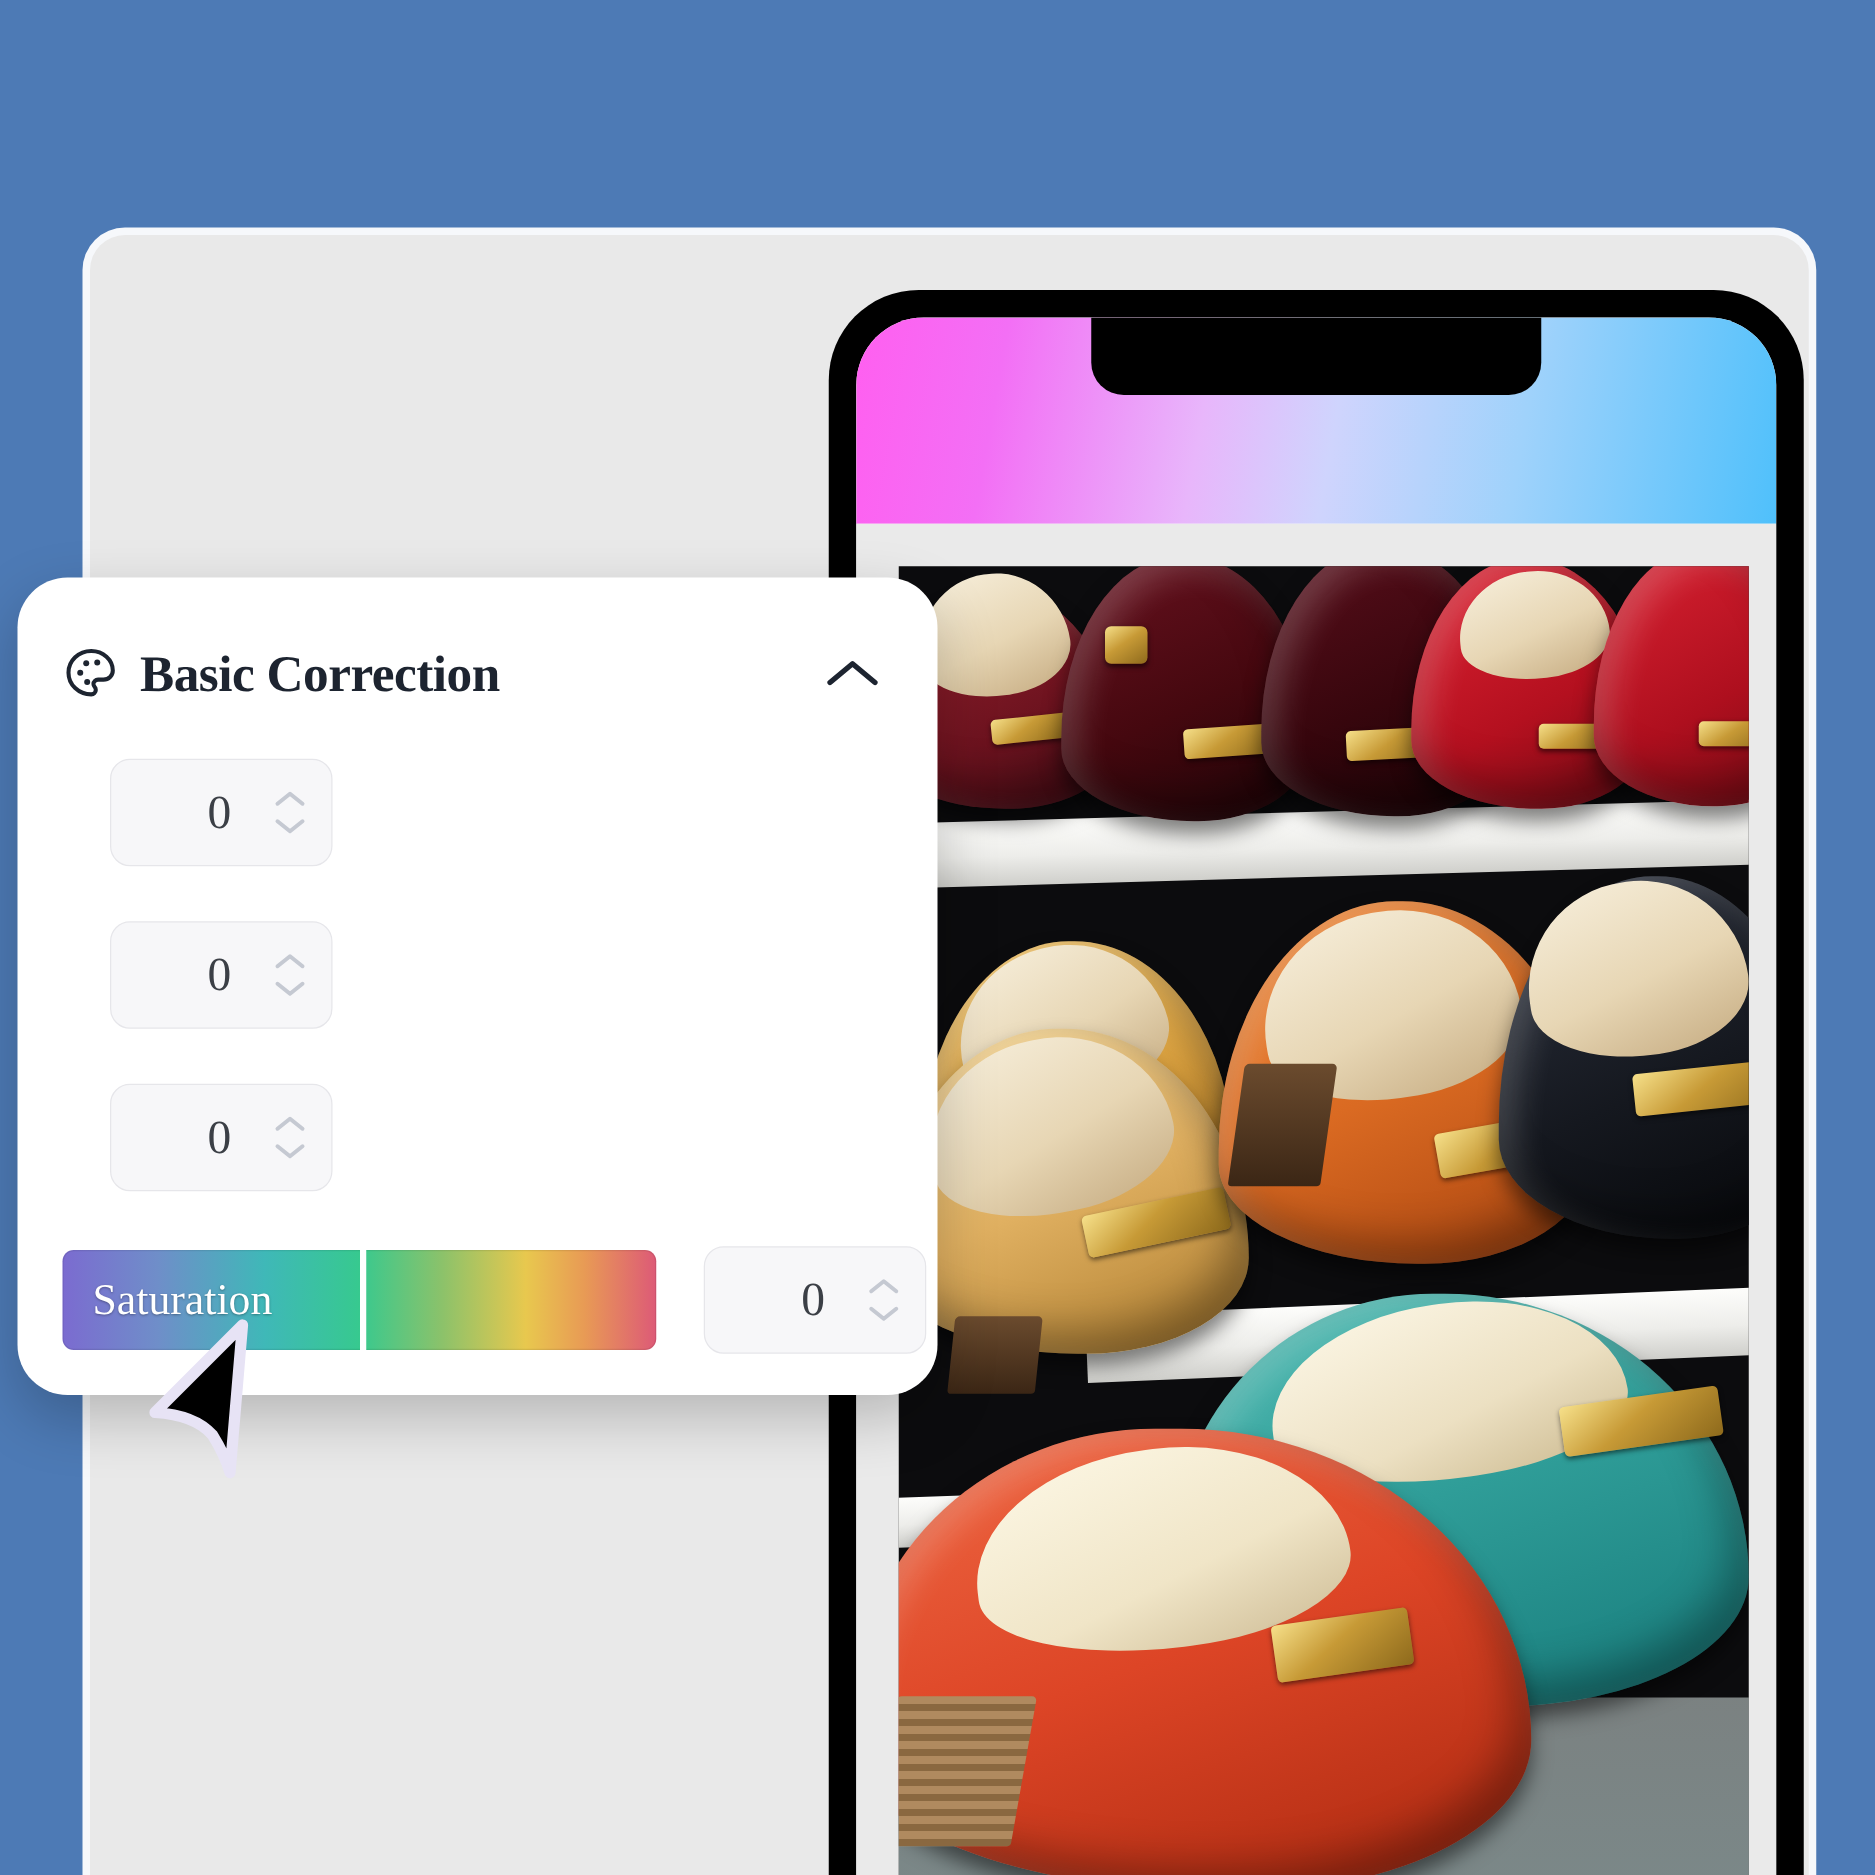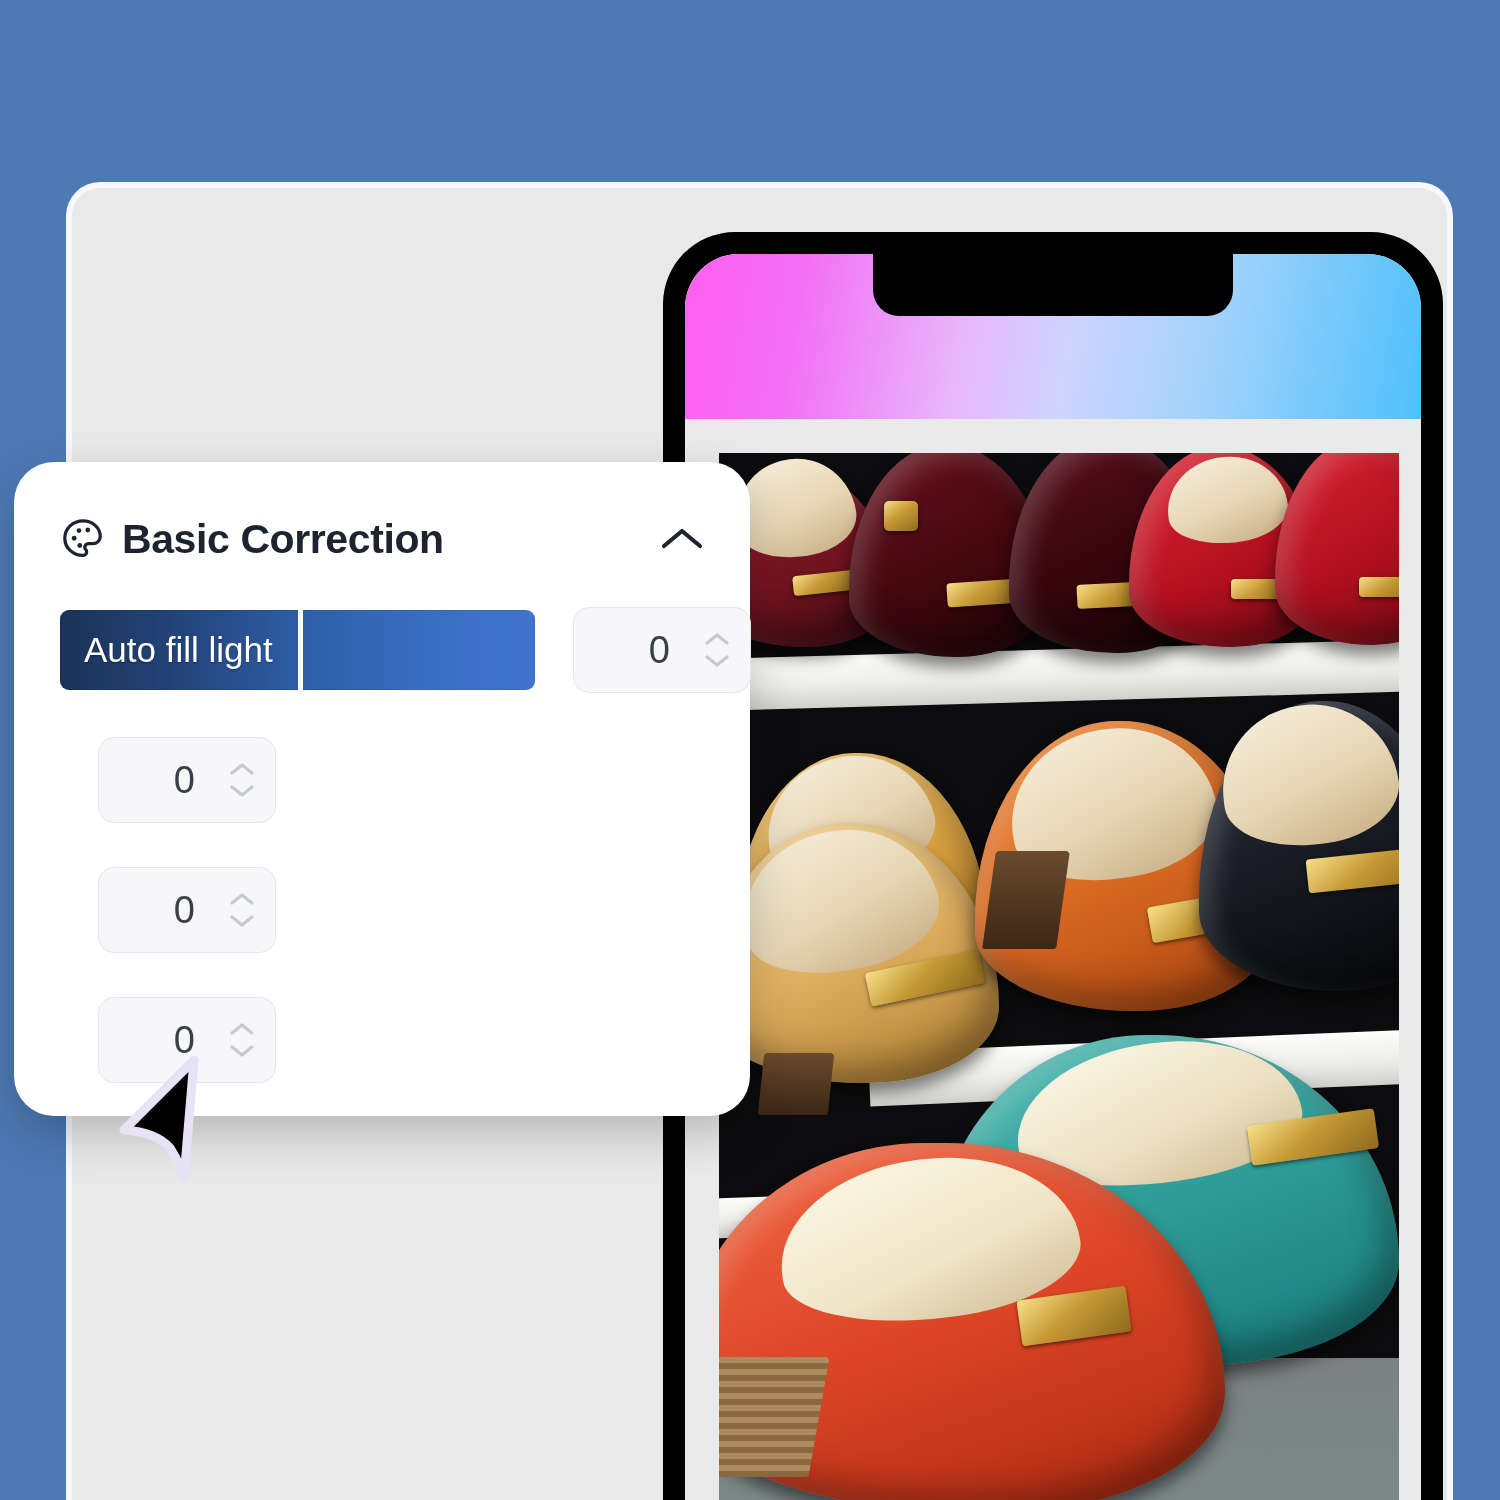--- a/index.html
+++ b/index.html
@@ -108,21 +108,22 @@
 
   
   .correction-panel {
     position: absolute;
     left: 14px; top: 462px;
     width: 736px; height: 654px;
     background: #ffffff;
     border-radius: 40px;
     box-shadow: 0 18px 48px rgba(0,0,0,.22);
     z-index: 20;
-    padding: 36px 34px 0 46px;
+    padding: 36px 34px 0 36px;
+    font-family: Liberation Serif, serif;
   }
   .panel-head {
     display: flex; align-items: center;
     height: 82px;
   }
   .palette-icon {
     width: 46px; height: 46px;
     flex: 0 0 46px;
     margin-right: 16px;
     display: flex; align-items: center; justify-content: center;
@@ -322,24 +323,20 @@
     <span class="collapse-btn">
       <svg width="46" height="30" viewBox="0 0 46 30" fill="none">
         <path d="M5 22 L23 7 L41 22" stroke="#1d2430" stroke-width="4.2" stroke-linecap="round" stroke-linejoin="round"></path>
       </svg>
     </span>
   </div>
 
   <div class="slider-rows">
 
     <div class="slider-row">
-      <div class="slider-track track-autofill">
-        <span class="slider-label">Auto fill light</span>
-        <span class="slider-thumb" style="left:50%;"></span>
-      </div>
       <div class="stepper">
         <span class="stepper-value">0</span>
         <span class="stepper-arrows">
           <svg width="30" height="16" viewBox="0 0 30 16" fill="none">
             <path d="M5 12 L15 4 L25 12" stroke="#c5c9d2" stroke-width="3.2" stroke-linecap="round" stroke-linejoin="round"></path>
           </svg>
           <svg width="30" height="16" viewBox="0 0 30 16" fill="none">
             <path d="M5 4 L15 12 L25 4" stroke="#c5c9d2" stroke-width="3.2" stroke-linecap="round" stroke-linejoin="round"></path>
           </svg>
         </span>
@@ -368,20 +365,24 @@
             <path d="M5 12 L15 4 L25 12" stroke="#c5c9d2" stroke-width="3.2" stroke-linecap="round" stroke-linejoin="round"></path>
           </svg>
           <svg width="30" height="16" viewBox="0 0 30 16" fill="none">
             <path d="M5 4 L15 12 L25 4" stroke="#c5c9d2" stroke-width="3.2" stroke-linecap="round" stroke-linejoin="round"></path>
           </svg>
         </span>
       </div>
     </div>
 
     <div class="slider-row">
+      <div class="slider-track track-saturation">
+        <span class="slider-label">Saturation</span>
+        <span class="slider-thumb" style="left:50%;"></span>
+      </div>
       <div class="stepper">
         <span class="stepper-value">0</span>
         <span class="stepper-arrows">
           <svg width="30" height="16" viewBox="0 0 30 16" fill="none">
             <path d="M5 12 L15 4 L25 12" stroke="#c5c9d2" stroke-width="3.2" stroke-linecap="round" stroke-linejoin="round"></path>
           </svg>
           <svg width="30" height="16" viewBox="0 0 30 16" fill="none">
             <path d="M5 4 L15 12 L25 4" stroke="#c5c9d2" stroke-width="3.2" stroke-linecap="round" stroke-linejoin="round"></path>
           </svg>
         </span>

